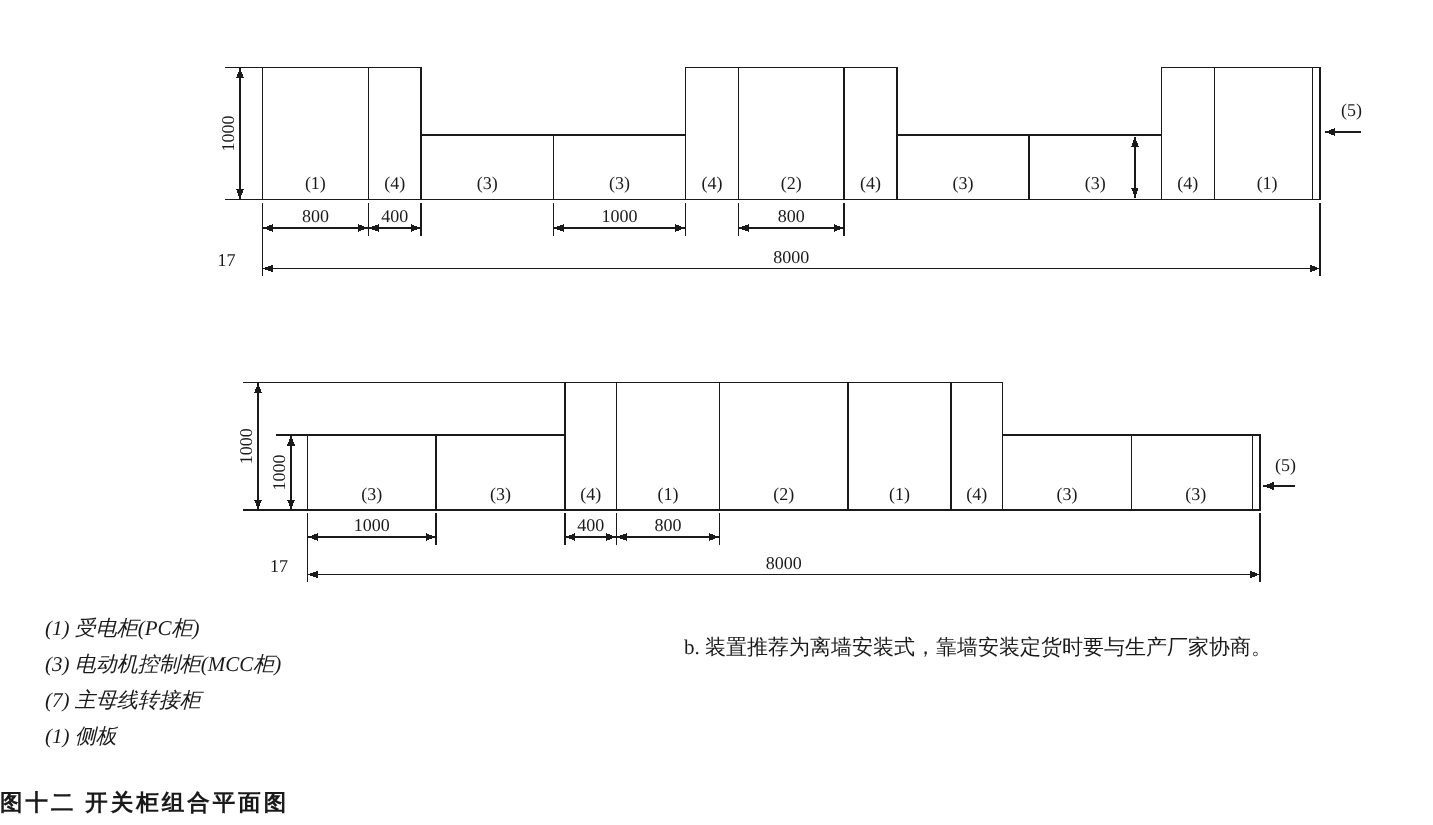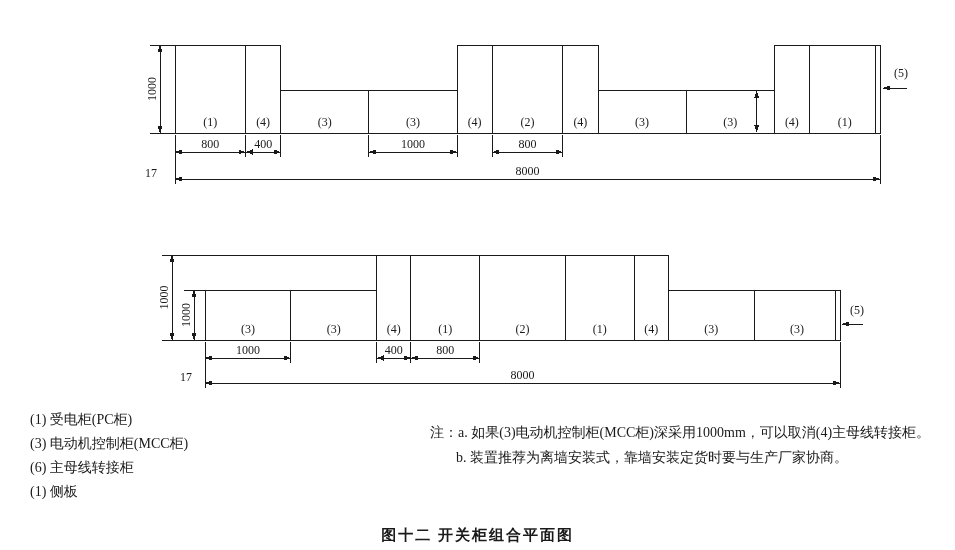--- a/index.html
+++ b/index.html
@@ -4,26 +4,26 @@
 <style>
   html,body{margin:0;padding:0;}
   body{
     width:955px;height:550px;position:relative;overflow:hidden;
     background:#ffffff;color:#1a1a1a;
     font-family:"Liberation Serif","DejaVu Serif",serif;
   }
   #diagram-svg{position:absolute;left:0;top:0;}
   svg text{font-family:"Liberation Serif","DejaVu Serif",serif;font-size:12px;fill:#1a1a1a;}
   .legend{position:absolute;left:30px;top:408px;font-size:14px;}
-  .legend-item{height:24px;line-height:24px;white-space:nowrap;}
+  .legend-item{height:24px;line-height:24px;white-space:nowrap;font-style:italic;}
   .notes{position:absolute;left:430px;top:420px;font-size:14px;}
   .note-line{height:25px;line-height:25px;white-space:nowrap;}
   .note-line.indent{padding-left:26px;}
   .figure-title{
-    position:absolute;left:0;top:526px;width:955px;text-align:center;
+    position:absolute;left:0;top:526px;width:955px;
     font-size:15px;font-weight:bold;letter-spacing:2px;
   }
 </style>
 </head>
 <body>
 
 <svg id="diagram-svg" width="955" height="550" viewBox="0 0 955 550" shape-rendering="crispEdges">
     <rect x="175.0" y="45" width="70.5" height="88" fill="none" stroke="#1a1a1a" stroke-width="1"></rect>
     <text x="210.25" y="126" text-anchor="middle" shape-rendering="auto">(1)</text>
     <rect x="245.5" y="45" width="35.3" height="88" fill="none" stroke="#1a1a1a" stroke-width="1"></rect>
@@ -147,22 +147,21 @@
     <text x="190" y="315" text-anchor="middle" shape-rendering="auto" transform="rotate(-90 190 315)">1000</text>
     <line x1="835" y1="290" x2="835" y2="340" stroke="#1a1a1a" stroke-width="1"></line>
     <text x="857" y="314" text-anchor="middle" shape-rendering="auto">(5)</text>
     <line x1="842" y1="324" x2="863" y2="324" stroke="#1a1a1a" stroke-width="1"></line>
     <polygon points="842,324 849,321.4 849,326.6" fill="#1a1a1a"></polygon>
   </svg>
 
 <div class="legend">
   <div class="legend-item">(1) 受电柜(PC柜)</div>
   <div class="legend-item">(3) 电动机控制柜(MCC柜)</div>
-  <div class="legend-item">(6) 主母线转接柜</div>
+  <div class="legend-item">(7) 主母线转接柜</div>
   <div class="legend-item">(1) 侧板</div>
 </div>
 
 <div class="notes">
-  <div class="note-line">注：a. 如果(3)电动机控制柜(MCC柜)深采用1000mm，可以取消(4)主母线转接柜。</div>
   <div class="note-line indent">b. 装置推荐为离墙安装式，靠墙安装定货时要与生产厂家协商。</div>
 </div>
 
 <div class="figure-title">图十二 开关柜组合平面图</div>
 
 </body></html>

